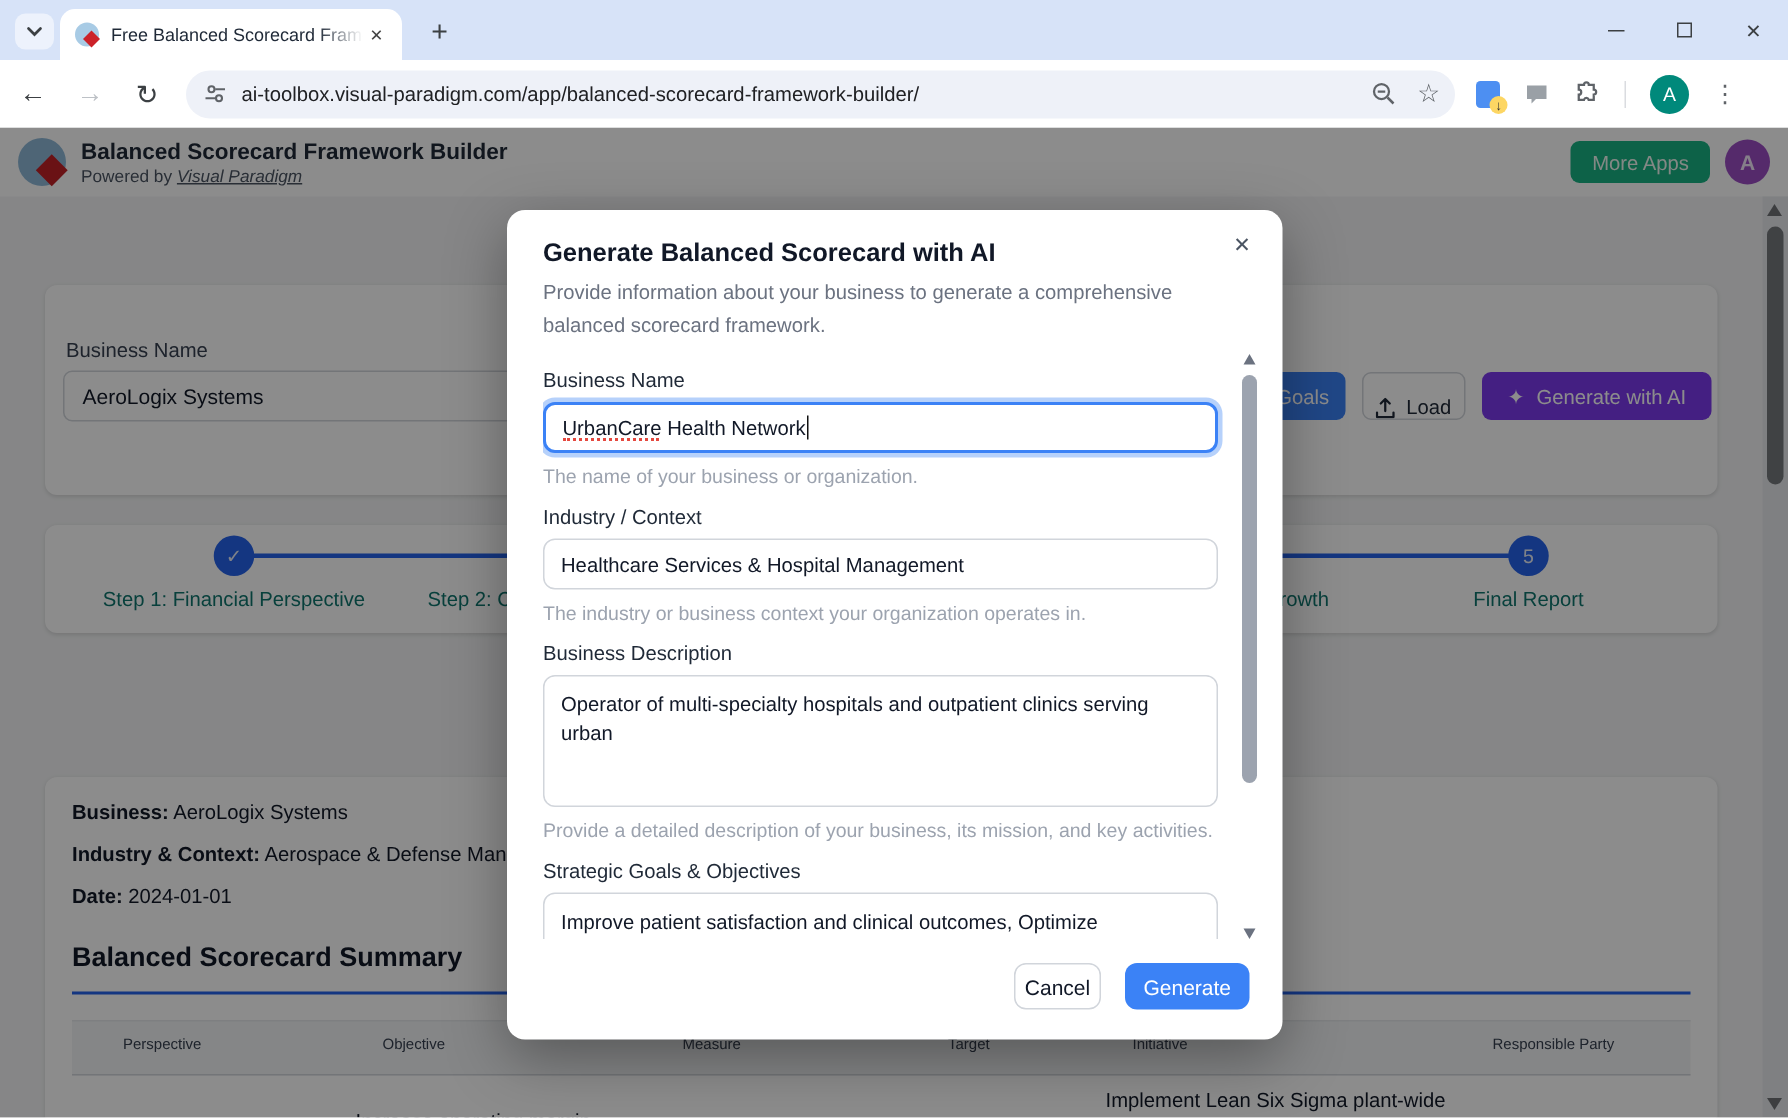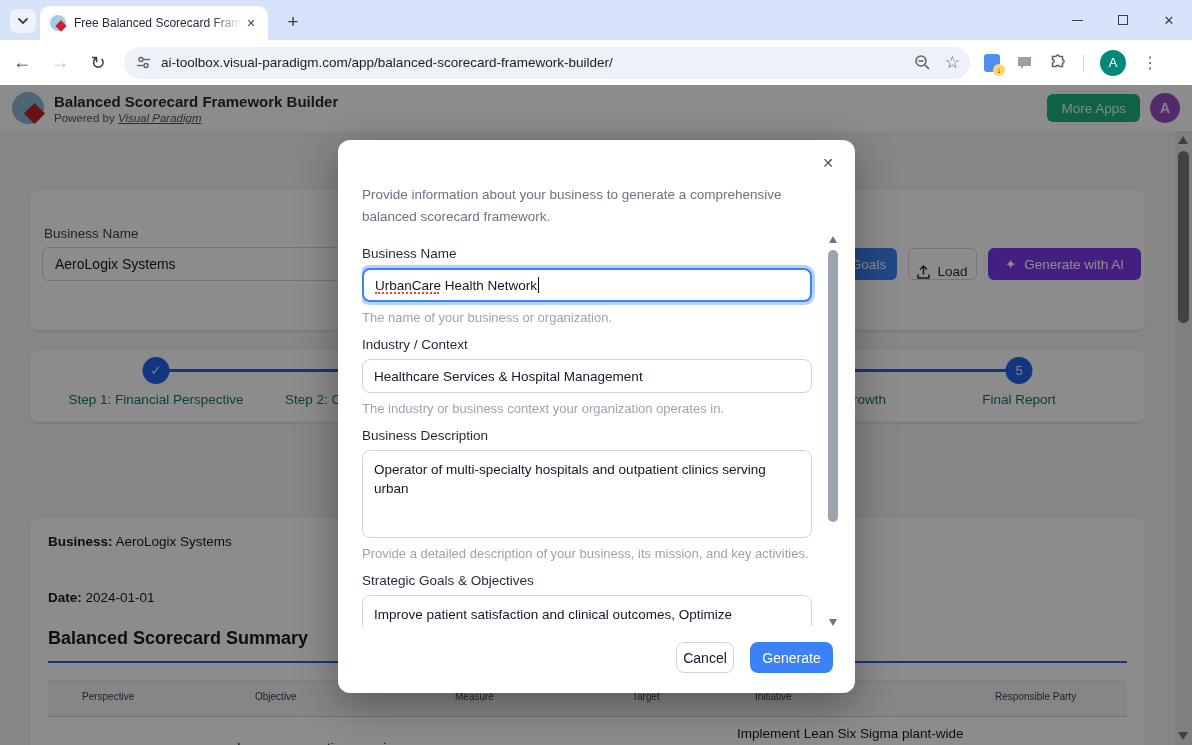--- a/index.html
+++ b/index.html
@@ -227,20 +227,21 @@
           <span>5</span>
         </div>
       <span class="step-label sl1">Step 1: Financial Perspective</span>
       <span class="step-label sl2">Step 2: C</span>
       <span class="step-label sl4">rowth</span>
       <span class="step-label sl5">Final Report</span>
     </div>
 
     <div class="card card3">
       <div class="meta-line" style="top:16px;"><b>Business:</b><span> AeroLogix Systems</span></div>
+      <div class="meta-line" style="top:44px;"><b>Industry &amp; Context:</b><span> Aerospace &amp; Defense Man</span></div>
       <div class="meta-line" style="top:72px;"><b>Date:</b><span> 2024-01-01</span></div>
       <div class="summary-h2">Balanced Scorecard Summary</div>
       <div class="thead">
         <span class="th" style="left:34px;">Perspective</span>
         <span class="th" style="left:207px;">Objective</span>
         <span class="th" style="left:407px;">Measure</span>
         <span class="th" style="left:584px;">Target</span>
         <span class="th" style="left:707px;">Initiative</span>
         <span class="th" style="left:947px;">Responsible Party</span>
       </div>
@@ -252,20 +253,21 @@
 
     <div class="page-scrollbar">
       <div class="ps-up"></div>
       <div class="ps-thumb"></div>
       <div class="ps-down"></div>
     </div>
 
     <div class="overlay"></div>
 
     <div class="modal">
+      <div class="modal-title">Generate Balanced Scorecard with AI</div>
       <div class="modal-close">✕</div>
       <div class="modal-desc">Provide information about your business to generate a comprehensive balanced scorecard framework.</div>
 
       <div class="modal-body">
         <div class="m-label">Business Name</div>
         <div class="m-input focused">
           <span>UrbanCare Health Network</span>
             <span class="caret"></span>
           <span class="squiggle"></span>
         </div>

